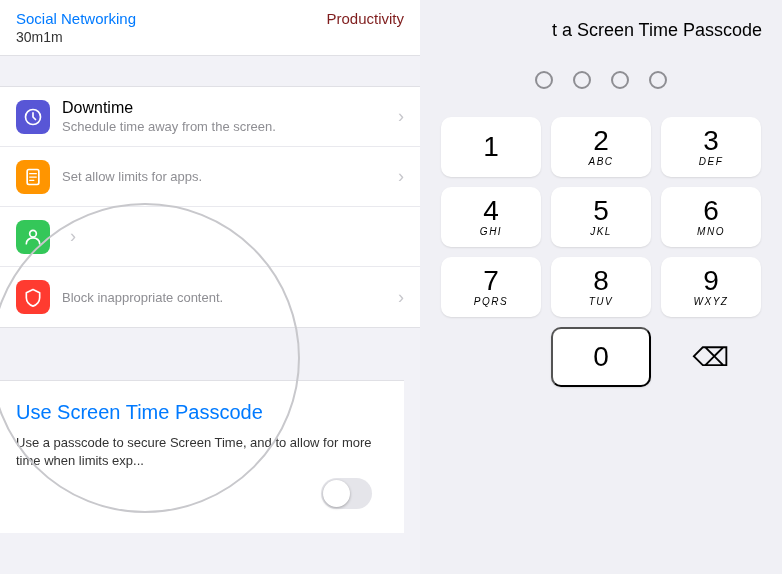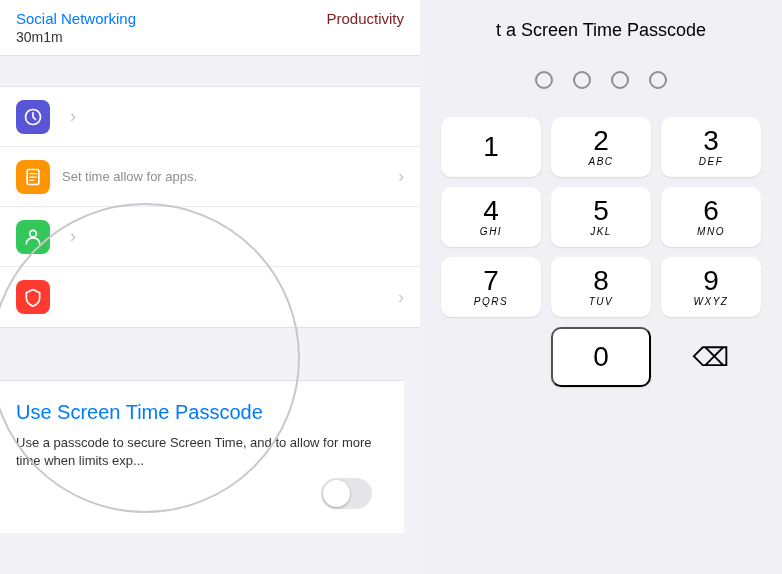--- a/index.html
+++ b/index.html
@@ -180,21 +180,21 @@
       flex-direction: column;
       align-items: center;
     }
 
     .passcode-header {
       font-size: 20px;
       color: #000;
       font-weight: 400;
       margin-top: 8px;
       margin-bottom: 20px;
-      text-align: center;
+      text-align: right;
       width: 100%;
       padding: 10px 20px 0 20px;
     }
 
     
     .dots-row {
       display: flex;
       gap: 20px;
       margin-bottom: 28px;
       margin-top: 10px;
@@ -309,32 +309,36 @@
 
   <div class="list-section">
 
     <div class="list-item">
       <div class="item-icon icon-purple">
         <svg class="icon-svg" viewBox="0 0 24 24" fill="none">
           <circle cx="12" cy="12" r="9" stroke="white" stroke-width="2"></circle>
           <path d="M12 7v5l3 3" stroke="white" stroke-width="2" stroke-linecap="round"></path>
         </svg>
       </div>
+      <div class="item-text">
+        <div class="item-title">Downtime</div>
+        <div class="item-subtitle">Schedule time away from the screen.</div>
+      </div>
       <span class="chevron">›</span>
     </div>
 
     <div class="list-item">
       <div class="item-icon icon-orange">
         <svg class="icon-svg" viewBox="0 0 24 24" fill="none">
           <rect x="5" y="3" width="14" height="18" rx="2" stroke="white" stroke-width="2"></rect>
           <path d="M8 8h8M8 12h8M8 16h5" stroke="white" stroke-width="1.5" stroke-linecap="round"></path>
         </svg>
       </div>
       <div class="item-text">
-        <div class="item-subtitle">Set time allow for apps.</div>
+        <div class="item-subtitle">Set allow limits for apps.</div>
       </div>
       <span class="chevron">›</span>
     </div>
 
     <div class="list-item">
       <div class="item-icon icon-green">
         <svg class="icon-svg" viewBox="0 0 24 24" fill="none">
           <circle cx="12" cy="8" r="4" stroke="white" stroke-width="2"></circle>
           <path d="M4 20c0-4 3.6-7 8-7s8 3 8 7" stroke="white" stroke-width="2" stroke-linecap="round"></path>
         </svg>
@@ -342,20 +346,21 @@
       <span class="chevron">›</span>
     </div>
 
     <div class="list-item">
       <div class="item-icon icon-red">
         <svg class="icon-svg" viewBox="0 0 24 24" fill="none">
           <path d="M12 3L4 7v6c0 4.4 3.4 8.5 8 9.9 4.6-1.4 8-5.5 8-9.9V7L12 3z" stroke="white" stroke-width="2" stroke-linejoin="round"></path>
         </svg>
       </div>
       <div class="item-text">
+        <div class="item-subtitle">Block inappropriate content.</div>
       </div>
       <span class="chevron">›</span>
     </div>
 
   </div>
 
   <div class="passcode-card">
     <div class="passcode-title">Use Screen Time Passcode</div>
     <div class="passcode-desc">Use a passcode to secure Screen Time, and to allow for more time when limits exp...</div>
     <div class="toggle-row">

